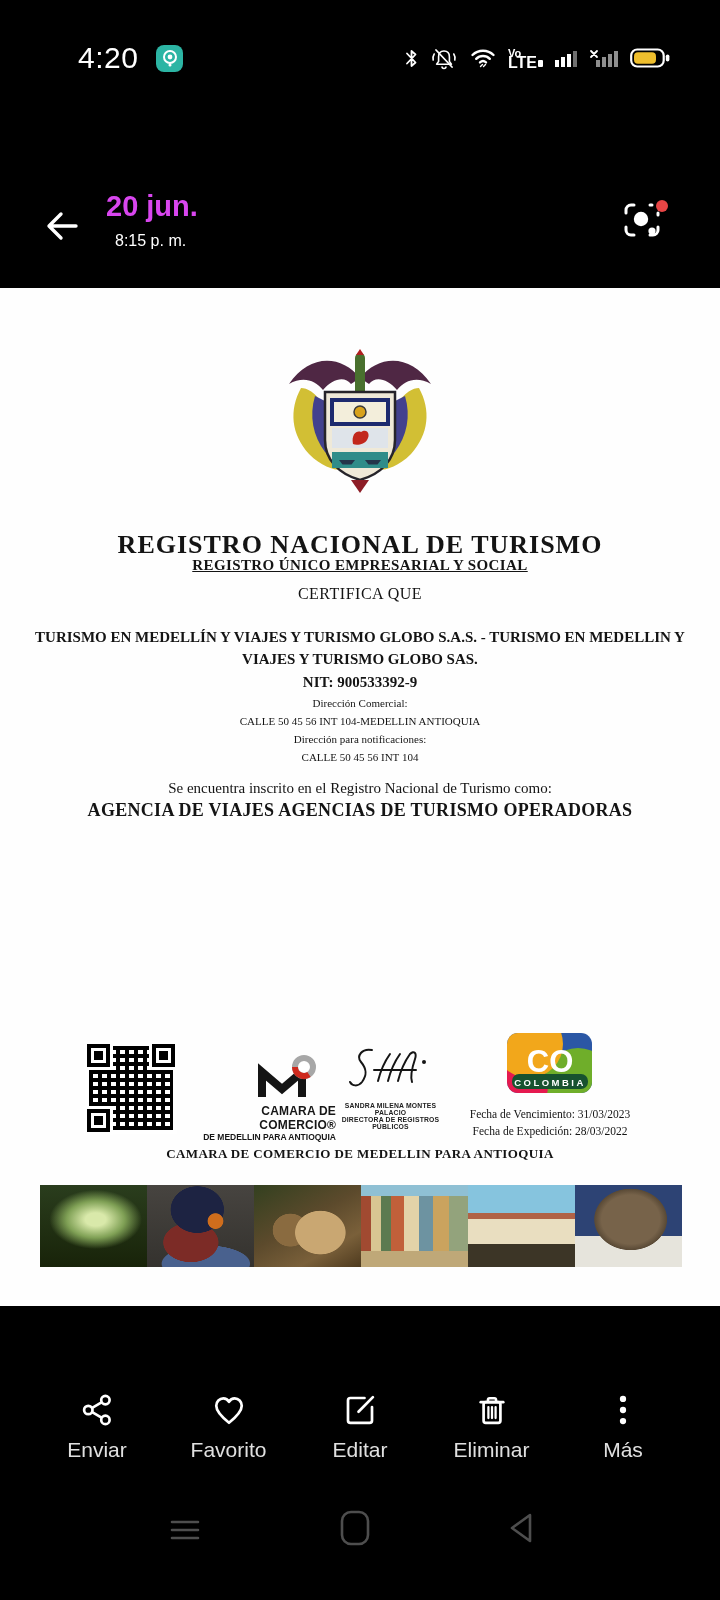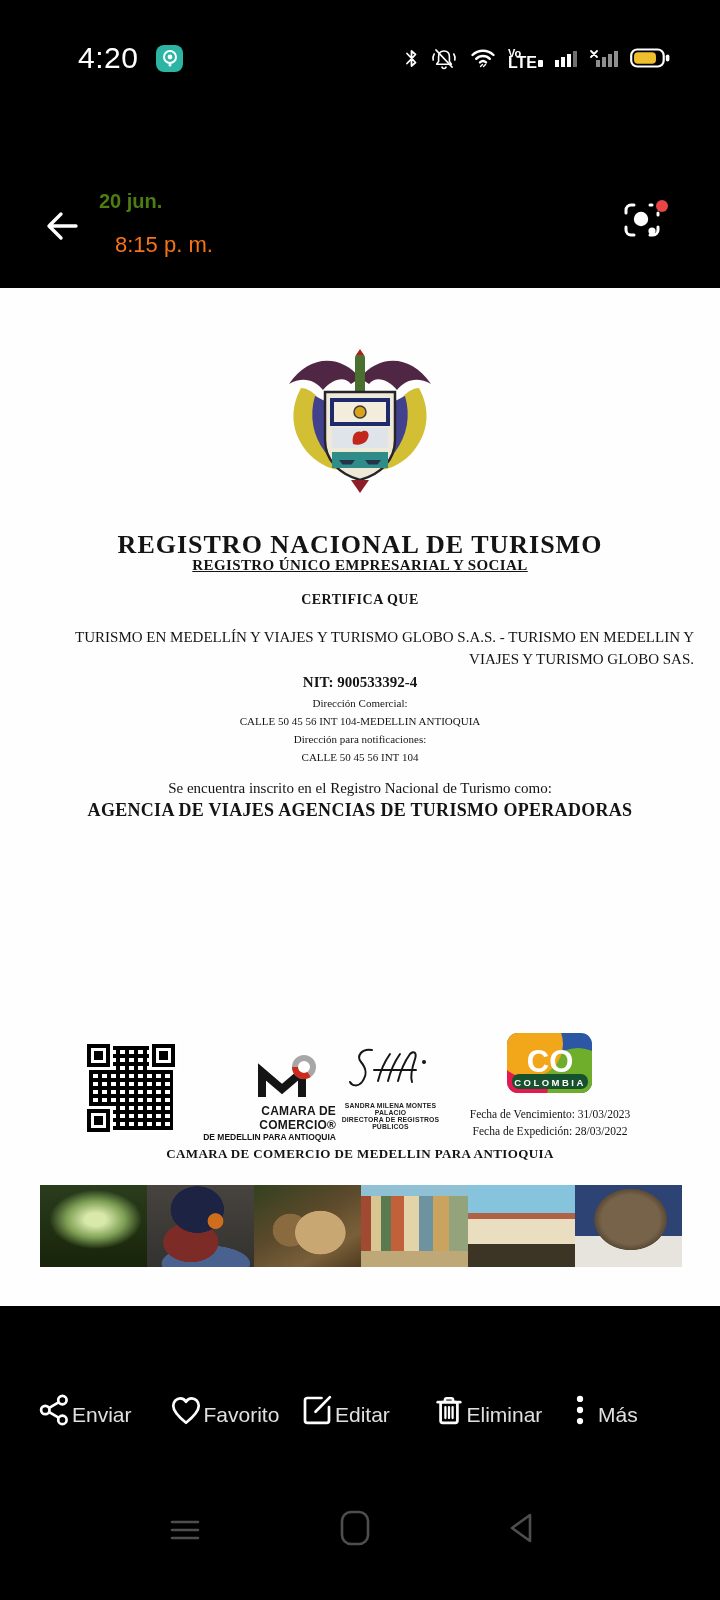--- a/index.html
+++ b/index.html
@@ -16,36 +16,36 @@
   .sb-spacer { flex:1; }
   .sb-icons { display:flex; align-items:center; gap:11px; }
   .volte { color:#fff; font-weight:700; text-align:left; }
   .volte .l1 { font-size:11px; line-height:10px; }
   .volte .l2 { font-size:16px; line-height:10px; display:flex; align-items:center; gap:1px; }
   .hd-dot { display:inline-block; width:5px; height:7px; background:#fff; border-radius:1px; }
 
   
   .gallery-header { position:absolute; top:96px; left:0; right:0; height:90px; }
   .back-btn { position:absolute; left:38px; top:106px; width:48px; height:48px; }
-  .hdr-date { position:absolute; left:99px; top:94px; color:#4d7c0f; font-size:20px; font-weight:700; }
-  .hdr-time { position:absolute; left:115px; top:136px; color:#f97316; font-size:22px;text-align:center; }
+  .hdr-date { position:absolute; left:106px; top:94px; color:#d946ef; font-size:29px; font-weight:700; }
+  .hdr-time { position:absolute; left:115px; top:136px; color:#ffffff; font-size:16px;text-align:center; }
   .lens-btn { position:absolute; right:50px; top:102px; width:50px; height:50px; }
 
   
   .document { position:absolute; top:288px; left:0; width:720px; height:1018px; background:#fefefe;
               font-family:"Liberation Serif", serif; color:#141414; }
   .doc-head { position:absolute; top:16px; left:28px; right:26px; display:flex;
               justify-content:space-between; border-bottom:1px solid #3a3a3a; padding-bottom:4px;
               font-family:"Liberation Sans", sans-serif; font-size:14px; color:#1c1c1c; }
   .coat { position:absolute; top:60px; left:50%; transform:translateX(-50%); }
   .c-line { position:absolute; left:0; right:0; text-align:center; }
   .doc-title      { top:242px; font-size:26px; font-weight:700; letter-spacing:1px; }
   .doc-subtitle   { top:269px; font-size:15px; font-weight:700; letter-spacing:0.4px;text-decoration:underline; }
-  .doc-certifica  { top:304px; font-size:14px; font-weight:700; letter-spacing:0.5px; }
-  .doc-company    { top:338px; left:26px; right:26px; font-size:15px; font-weight:400; line-height:22px;text-align:right; }
+  .doc-certifica  { top:297px; font-size:16px; font-weight:400; letter-spacing:0.5px; }
+  .doc-company    { top:338px; left:26px; right:26px; font-size:15px; font-weight:700; line-height:22px; }
   .doc-nit        { top:386px; font-size:15px; font-weight:700; }
   .doc-addr       { top:406px; font-size:11px; line-height:18px; }
   .doc-inscrito   { top:492px; font-size:15px; }
   .doc-agencia    { top:512px; font-size:18px; font-weight:700; letter-spacing:0.3px; }
   .doc-dates      { top:818px; left:400px; width:300px; text-align:center; font-size:11.5px; line-height:17px; }
   .doc-footer     { top:858px; font-size:13px; font-weight:700; letter-spacing:0.4px; }
 
   
   .qr { position:absolute; left:85px; top:754px; width:92px; height:92px; background:#fff; }
   .qr-modules { position:absolute; inset:4px;
@@ -86,21 +86,21 @@
                  linear-gradient(150deg,#33401f 0%,#5c4a2c 45%,#7a603a 75%,#4e3a1e 100%); }
   .p4 { background:linear-gradient(180deg,#8fc0d4 0 13%,rgba(0,0,0,0) 13% 80%,#bfa878 80% 100%),
                  linear-gradient(90deg,#a14a31 0 9%,#d8c592 9% 19%,#5c7a50 19% 28%,#c1603a 28% 40%,
                                  #e3d3a8 40% 54%,#6d93a1 54% 67%,#caa35e 67% 82%,#93a37c 82% 100%); }
   .p5 { background:linear-gradient(180deg,#86c4de 0 34%,#b06246 34% 41%,#e9dec0 41% 72%,#3c3526 72% 100%); }
   .p6 { background:radial-gradient(ellipse 40% 44% at 52% 42%,#77634a 0 68%,#5a4a36 84%,rgba(0,0,0,0) 86%),
                  linear-gradient(180deg,#2d4374 0 62%,#e6e4dc 62% 100%); }
 
   
   .toolbar { position:absolute; top:1392px; left:36px; right:36px; display:flex; justify-content:space-between; }
-  .tb-item { width:122px; display:flex; flex-direction:row; align-items:center; }
+  .tb-item { width:122px; display:flex; flex-direction:column; align-items:center; }
   .tb-label { margin-top:10px; color:#e0e0e0; font-size:21px; }
 
   
   .nav-bar { position:absolute; top:1500px; left:0; right:0; height:64px; }
   .nav-menu { position:absolute; left:168px; top:10px; }
   .nav-home { position:absolute; left:338px; top:6px; }
   .nav-back { position:absolute; left:504px; top:8px; }
 </style>
 </head>
 <body>
@@ -200,21 +200,21 @@
       <rect x="51" y="104" width="56" height="16" fill="#2f8c89"></rect>
       <path d="M58 112 h16 l-3.5 4.5 h-9 z" fill="#24354a"></path>
       <path d="M84 112 h16 l-3.5 4.5 h-9 z" fill="#24354a"></path>
       <path d="M70 132 L79 145 L88 132 Z" fill="#8d1d26"></path>
     </svg>
 
     <div class="c-line doc-title">REGISTRO NACIONAL DE TURISMO</div>
     <div class="c-line doc-subtitle">REGISTRO ÚNICO EMPRESARIAL Y SOCIAL</div>
     <div class="c-line doc-certifica">CERTIFICA QUE</div>
     <div class="c-line doc-company">TURISMO EN MEDELLÍN Y VIAJES Y TURISMO GLOBO S.A.S. - TURISMO EN MEDELLIN Y VIAJES Y TURISMO GLOBO SAS.</div>
-    <div class="c-line doc-nit">NIT: 900533392-4</div>
+    <div class="c-line doc-nit">NIT: 900533392-9</div>
 
     <div class="c-line doc-addr">
       <div>Dirección Comercial:</div>
       <div>CALLE 50 45 56 INT 104-MEDELLIN ANTIOQUIA</div>
       <div>Dirección para notificaciones:</div>
       <div>CALLE 50 45 56 INT 104</div>
     </div>
 
     <div class="c-line doc-inscrito">Se encuentra inscrito en el Registro Nacional de Turismo como:</div>
     <div class="c-line doc-agencia">AGENCIA DE VIAJES AGENCIAS DE TURISMO OPERADORAS</div>

